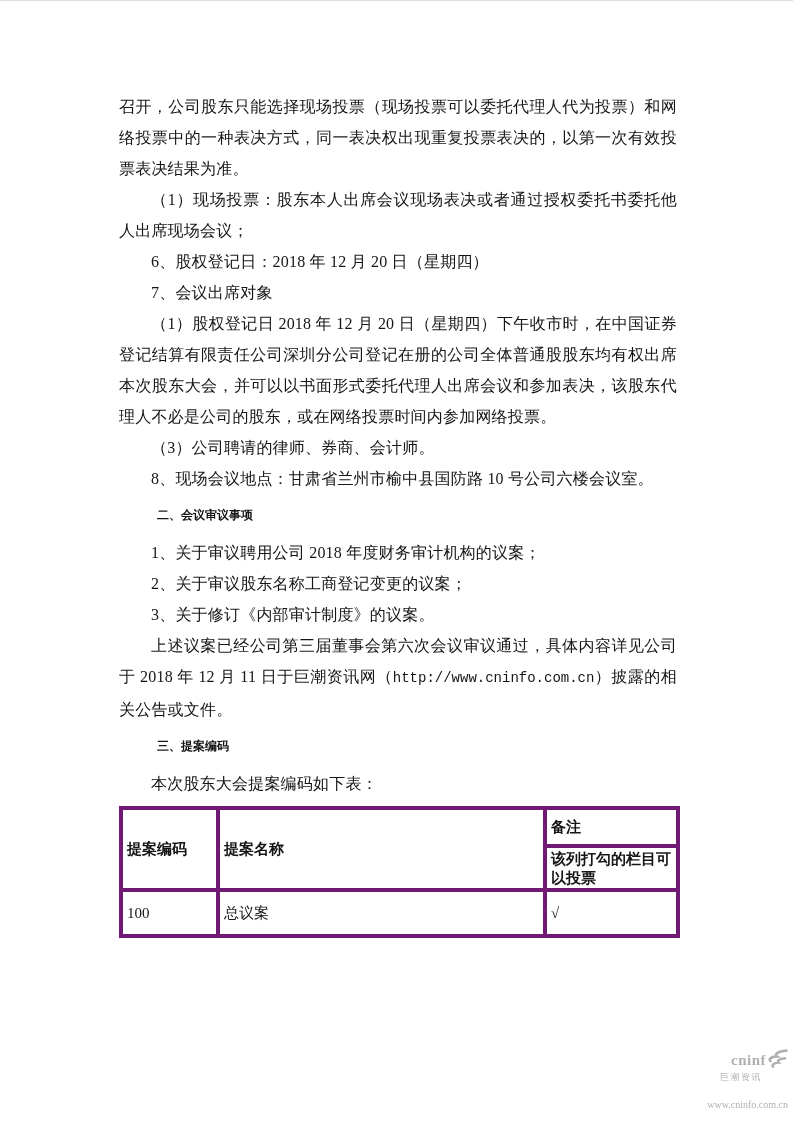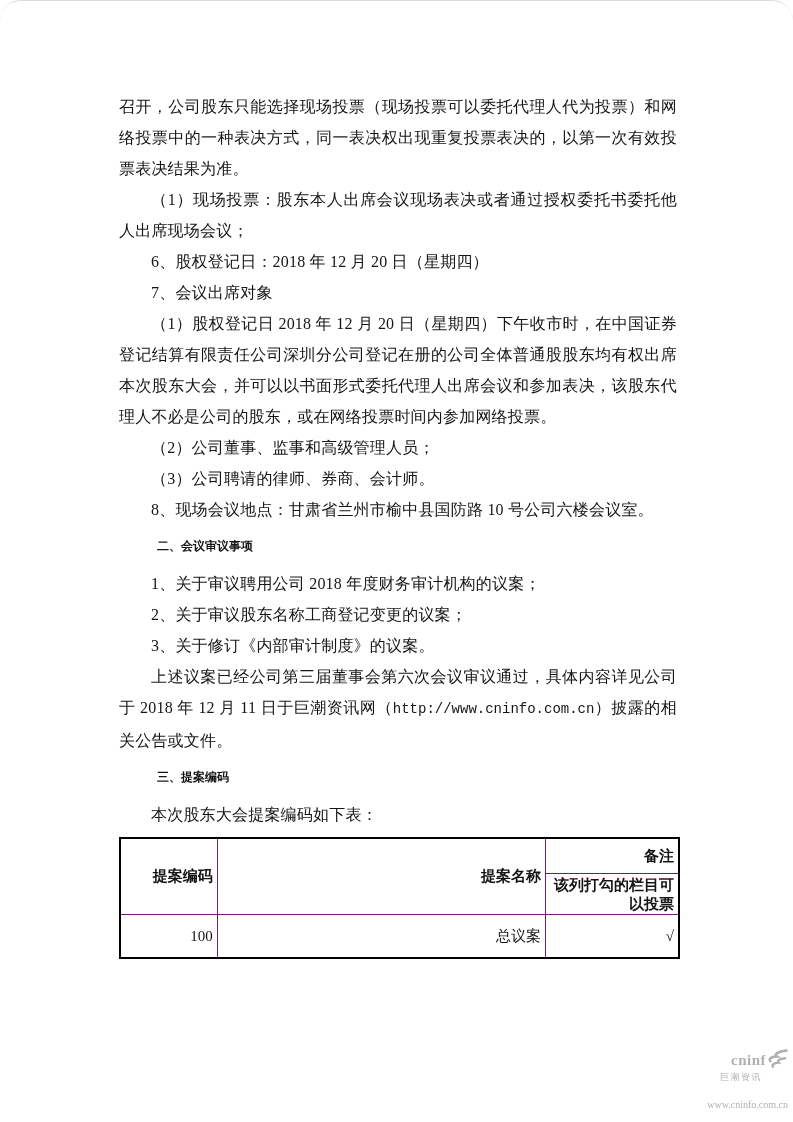--- a/index.html
+++ b/index.html
@@ -6,21 +6,20 @@
   .page {
     position: relative;
     width: 793px;
     height: 1122px;
     background: #ffffff;
     overflow: hidden;
     font-family: "Liberation Serif", "DejaVu Serif", serif;
     color: #151515;
     border-top: 1px solid #dcdcdc;
     box-sizing: border-box;
-    border-radius: 21px;
   }
   .content {
     position: absolute;
     left: 119px;
     top: 90px;
     width: 558px;
   }
   .para {
     margin: 0;
     font-size: 16px;
@@ -42,22 +41,22 @@
     font-size: 14px;
     letter-spacing: 0;
   }
   table.proposal {
     border-collapse: collapse;
     width: 561px;
     margin-top: 7px;
     border: 2px solid #000;
   }
   table.proposal th, table.proposal td {
-    border: 1px solid #701a75;
-    text-align: right;
+    border: 4px solid #701a75;
+    text-align: left;
     vertical-align: middle;
     padding: 0 4px;
   }
   table.proposal th {
     font-family: "Liberation Sans", "DejaVu Sans", sans-serif;
     font-weight: bold;
     font-size: 15px;
   }
   .th-remark-top { height: 34px; border-bottom-width: 1px; }
   .th-remark-sub { height: 40px; line-height: 19px; font-size: 15px; }
@@ -114,21 +113,20 @@
 
     <p class="para indent">（1）现场投票：股东本人出席会议现场表决或者通过授权委托书委托他人出席现场会议；</p>
 
 
     <p class="para indent">6、股权登记日：2018 年 12 月 20 日（星期四）</p>
 
     <p class="para indent">7、会议出席对象</p>
 
     <p class="para indent">（1）股权登记日 2018 年 12 月 20 日（星期四）下午收市时，在中国证券登记结算有限责任公司深圳分公司登记在册的公司全体普通股股东均有权出席本次股东大会，并可以以书面形式委托代理人出席会议和参加表决，该股东代理人不必是公司的股东，或在网络投票时间内参加网络投票。</p>
 
-    <p class="para indent">（2）公司董事、监事和高级管理人员；</p>
 
     <p class="para indent">（3）公司聘请的律师、券商、会计师。</p>
 
     <p class="para indent">8、现场会议地点：甘肃省兰州市榆中县国防路 10 号公司六楼会议室。</p>
 
     <h3 class="heading">二、会议审议事项</h3>
 
     <p class="para indent">1、关于审议聘用公司 2018 年度财务审计机构的议案；</p>
 
     <p class="para indent">2、关于审议股东名称工商登记变更的议案；</p>

